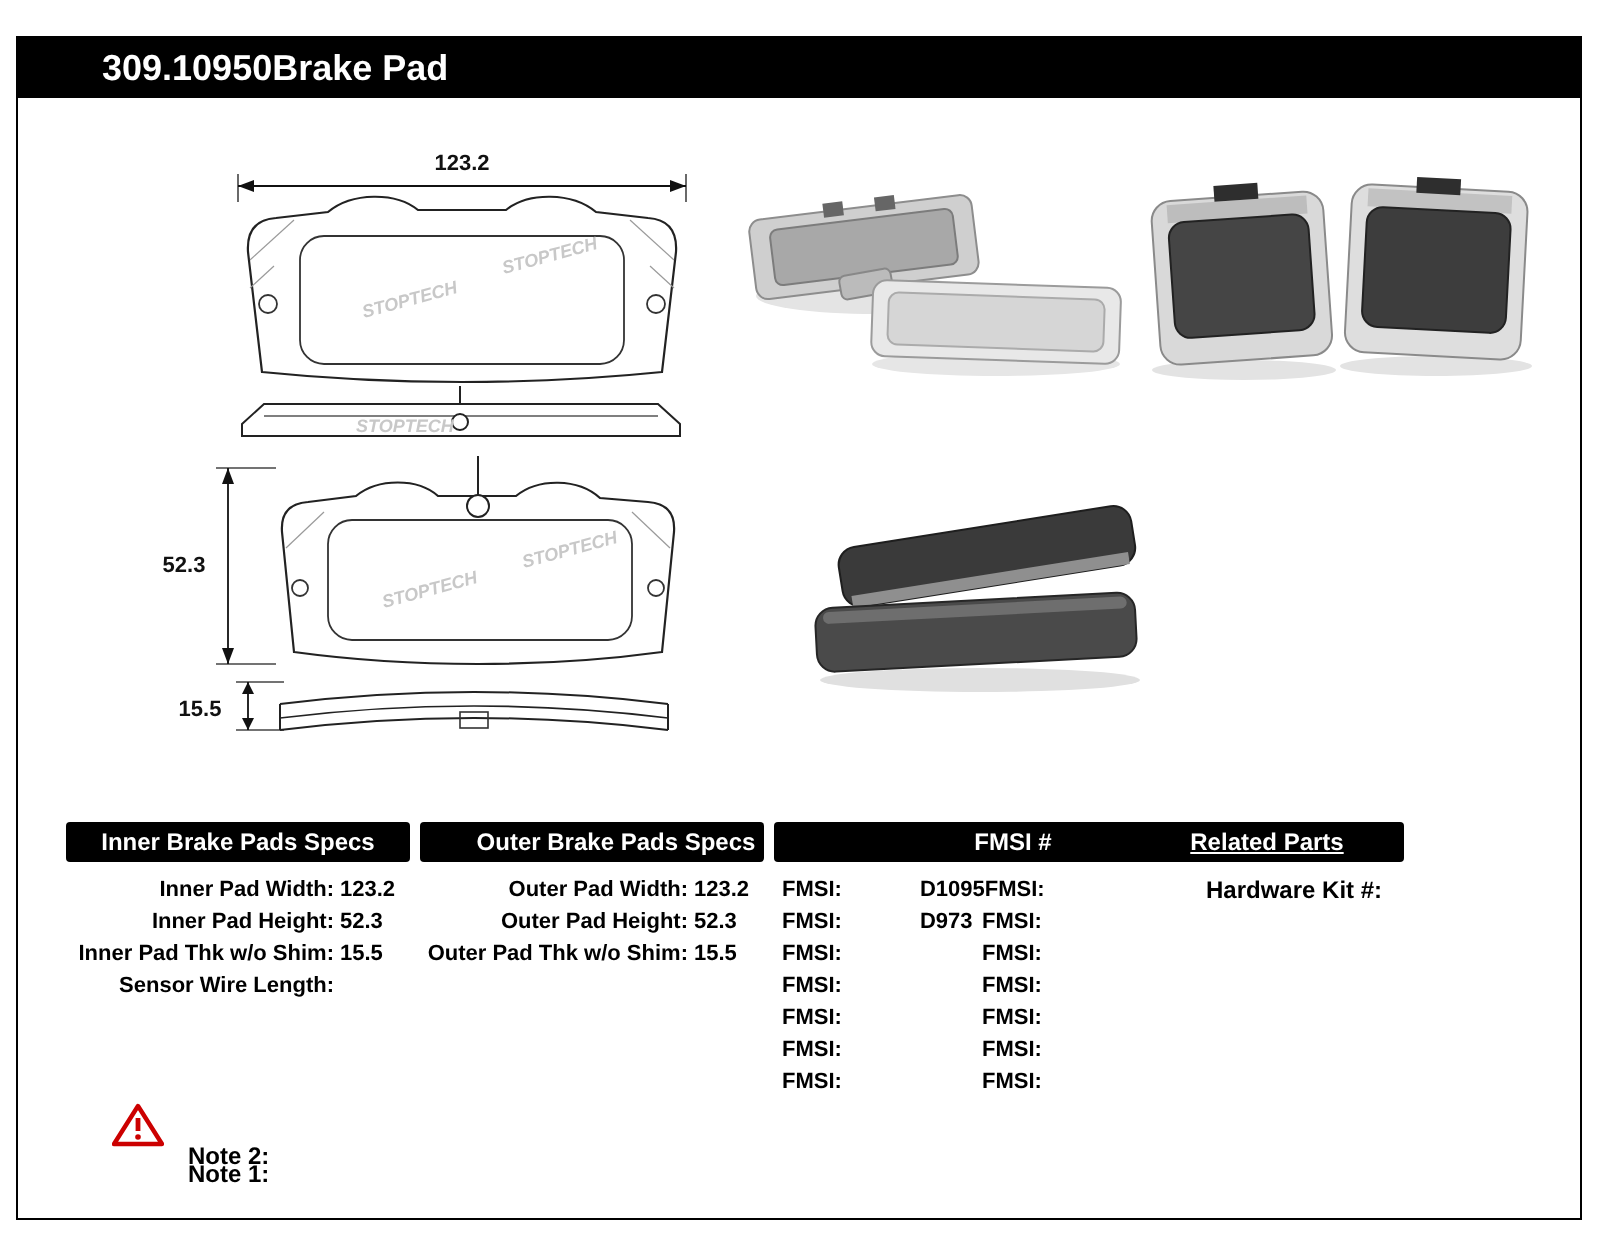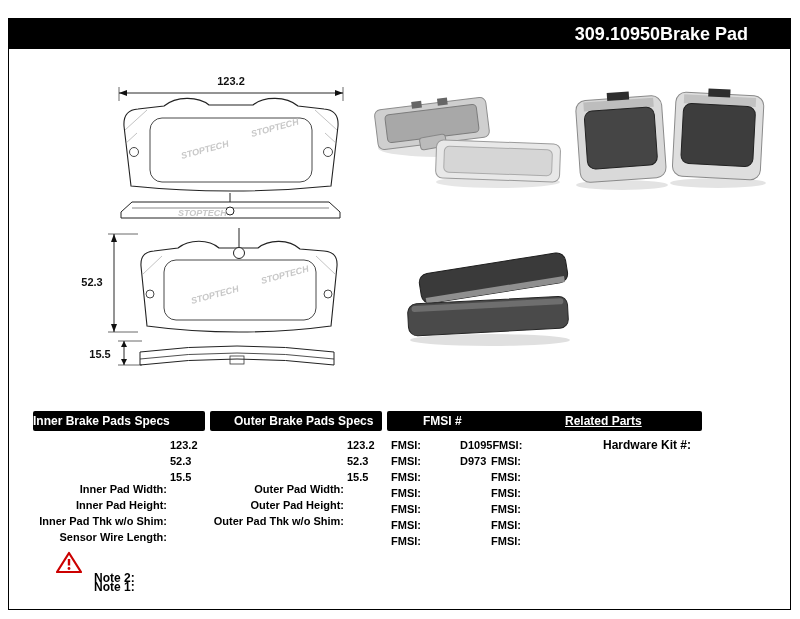--- a/index.html
+++ b/index.html
@@ -1,36 +1,36 @@
 <!DOCTYPE html>
 <html><head>
 <meta charset="utf-8">
 <style>
   * { margin:0; padding:0; box-sizing:border-box; }
   body { background:#fff; font-family:"Liberation Sans", sans-serif; }
   .page { position:relative; width:800px; height:619px; background:#fff; overflow:hidden; }
   .frame { position:absolute; left:8px; top:18px; width:783px; height:592px; border:1px solid #000; }
   .header-bar {
     position:absolute; left:9px; top:19px; width:781px; height:30px;
-    background:#000; color:#fff; display:flex; justify-content:flex-end;
+    background:#000; color:#fff; display:flex; justify-content:flex-start;
     align-items:center; padding:0 42px; font-size:18px; font-weight:bold;
   }
   .abs { position:absolute; }
   svg text { font-family:"Liberation Sans", sans-serif; }
   .dim-text { font-size:11px; font-weight:bold; fill:#111; }
   .wm { font-size:9px; font-weight:bold; fill:#c8c8c8; font-style:italic; }
 
   .tbl-header {
     position:absolute; height:20px; background:#000; color:#fff;
-    font-size:12px; font-weight:bold; line-height:20px;
+    font-size:12px; font-weight:bold; text-align:center; line-height:20px;
     border-radius:2px;
   }
   .rows { position:absolute; }
   .spec-row { display:flex; height:16px; line-height:16px; font-size:11px; font-weight:bold; color:#000; }
-  .spec-row .lbl { width:134px; text-align:right; white-space:nowrap;margin-top:44px; }
+  .spec-row .lbl { width:134px; text-align:right; white-space:nowrap; }
   .spec-row .val { margin-left:3px; white-space:nowrap; }
   .fmsi-row { display:flex; height:16px; line-height:16px; font-size:11px; font-weight:bold; }
   .fmsi-cell { display:flex; width:103px;gap:36px; }
   .fmsi-cell .lbl { white-space:nowrap; }
   .fmsi-cell .val { margin-left:3px; white-space:nowrap; }
   .rel-row { display:flex; height:16px; line-height:16px; font-size:12px; font-weight:bold; }
   .rel-row .val { margin-left:3px; }
   .note-line { position:absolute; font-size:12px; font-weight:bold; color:#000; }
 </style>
 </head>

